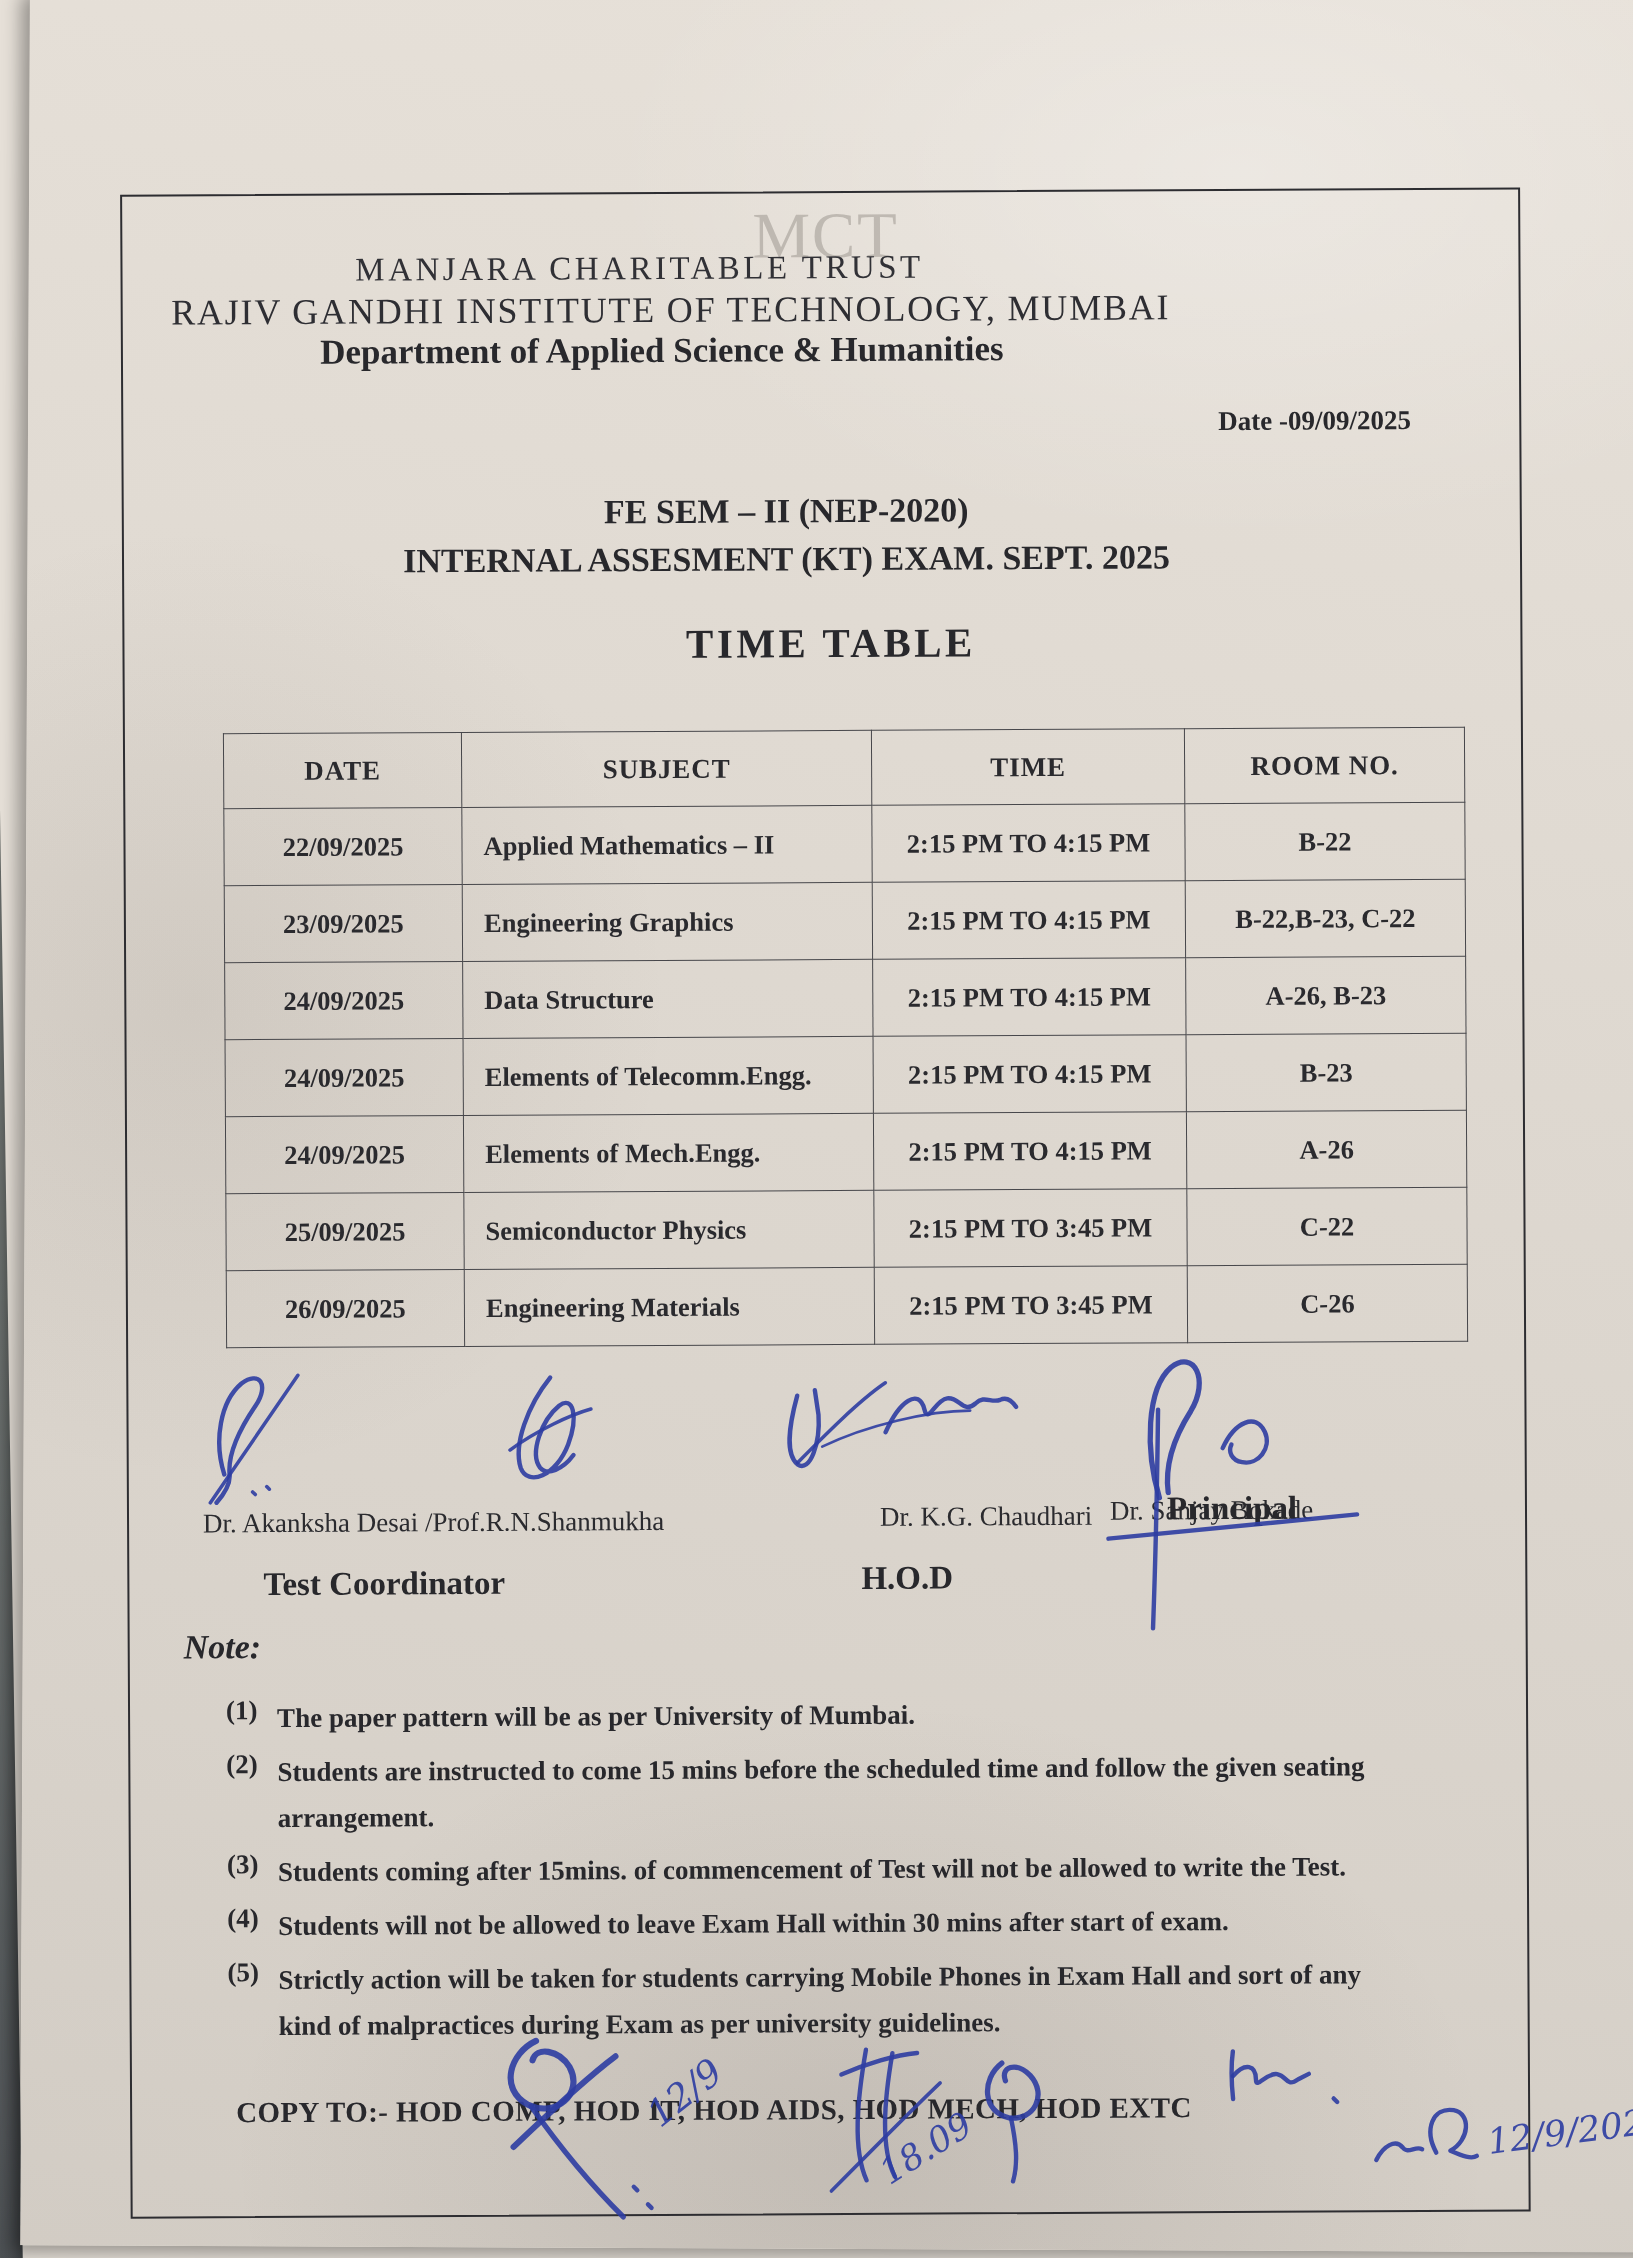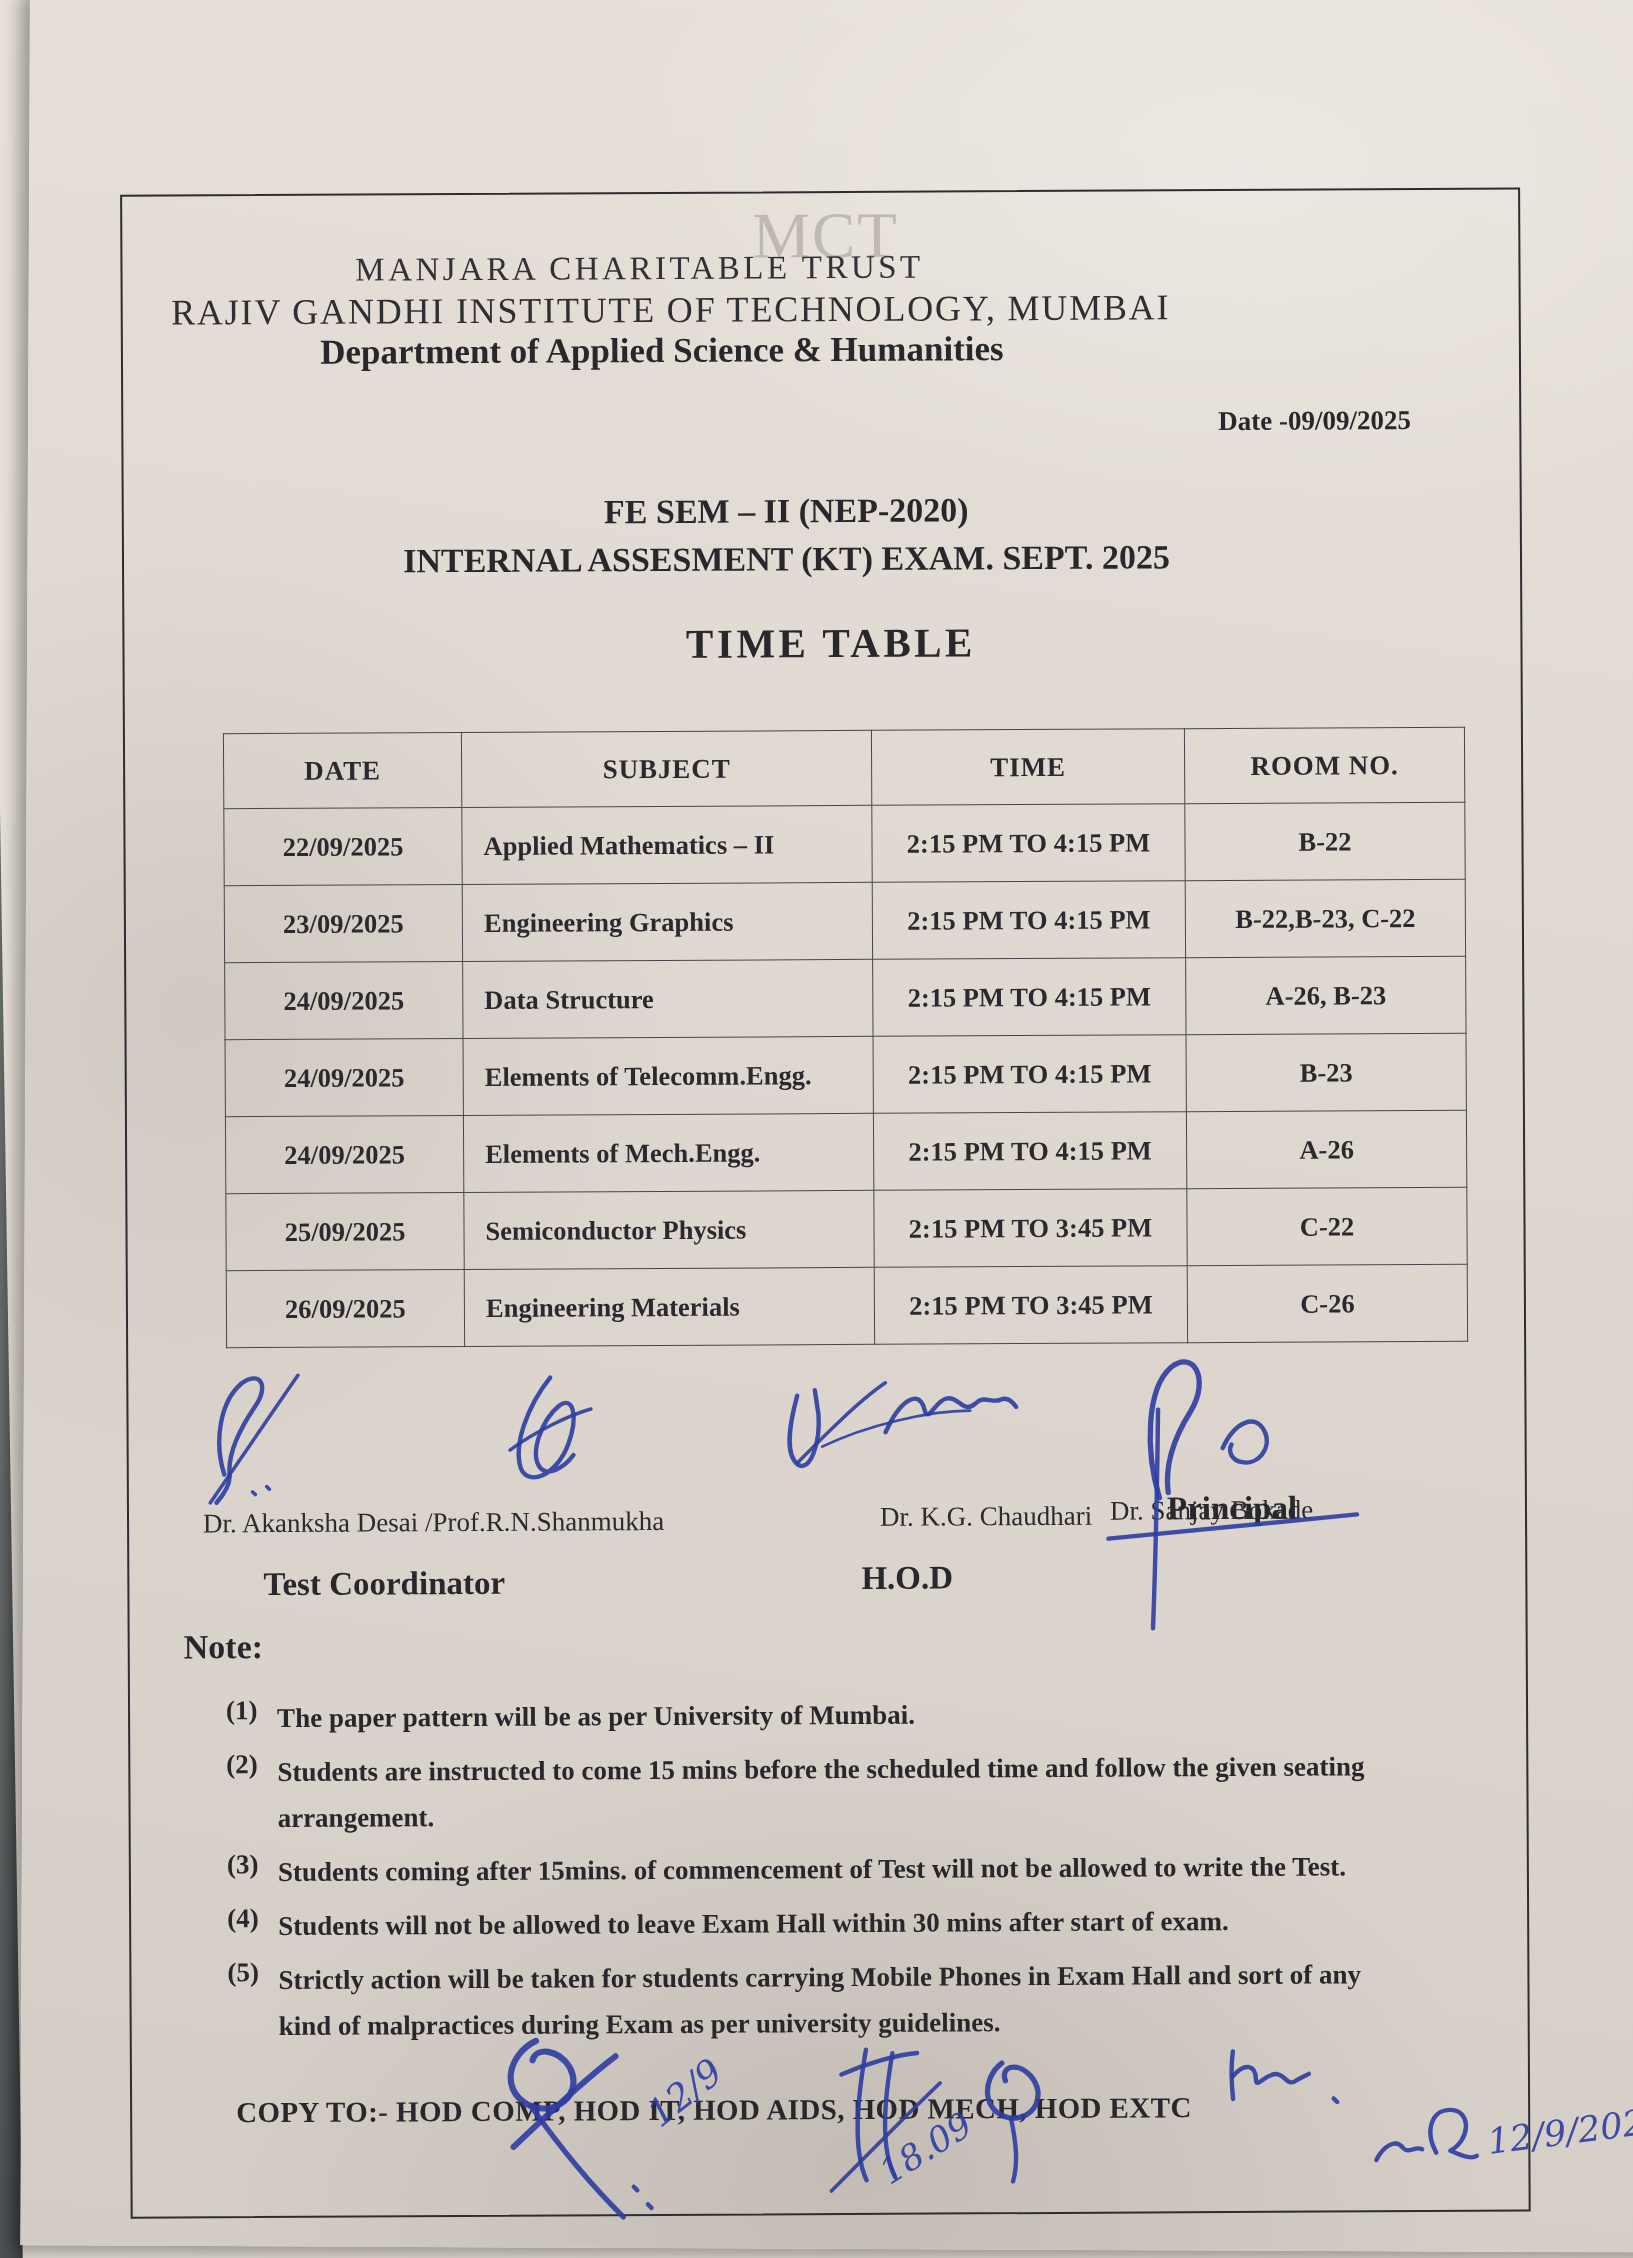--- a/index.html
+++ b/index.html
@@ -53,21 +53,21 @@
   }
   table.tt th,table.tt td{
     border:1.8px solid #47474b;color:#2a2a2e;
     font-weight:bold;font-size:26.5px;padding:0 7px;
   }
   table.tt th{height:74px;font-size:27px;letter-spacing:0.9px;}
   table.tt td{height:76px;text-align:center;}
   table.tt td.subj{text-align:left;padding-left:21px;}
   .sig-name{font-size:27px;color:#2b2b2f;}
   .sig-role{font-size:33px;font-weight:bold;color:#28282c;}
-  .note-label{left:181px;top:1625px;font-size:34px;font-weight:bold;}
+  .note-label{left:181px;top:1625px;font-size:34px;font-weight:bold;font-style:italic;}
   .note-list{position:absolute;left:223px;top:1692px;width:1156px;}
   .note-item{display:flex;margin-bottom:8px;}
   .note-no{width:51px;flex:none;font-size:27px;font-weight:bold;color:#28282c;}
   .note-text{flex:1;font-size:27px;font-weight:bold;color:#28282c;line-height:46px;}
   .copy-line{left:231px;top:2093px;font-size:29px;font-weight:bold;letter-spacing:0.4px;}
   svg.ink{position:absolute;left:0;top:0;width:1634px;height:2258px;pointer-events:none;}
   svg.ink path{fill:none;stroke:#2d3da2;stroke-linecap:round;stroke-linejoin:round;opacity:.9;}
   svg.ink text{fill:#2d3da2;font-family:"DejaVu Serif",serif;font-style:italic;opacity:.9;}
 </style>
 </head>

